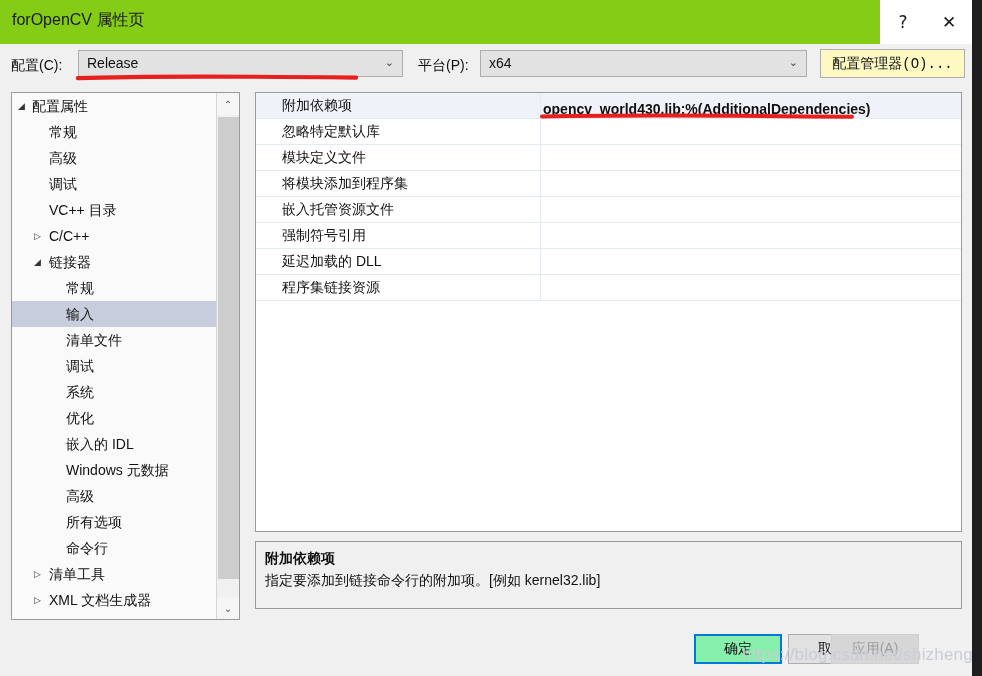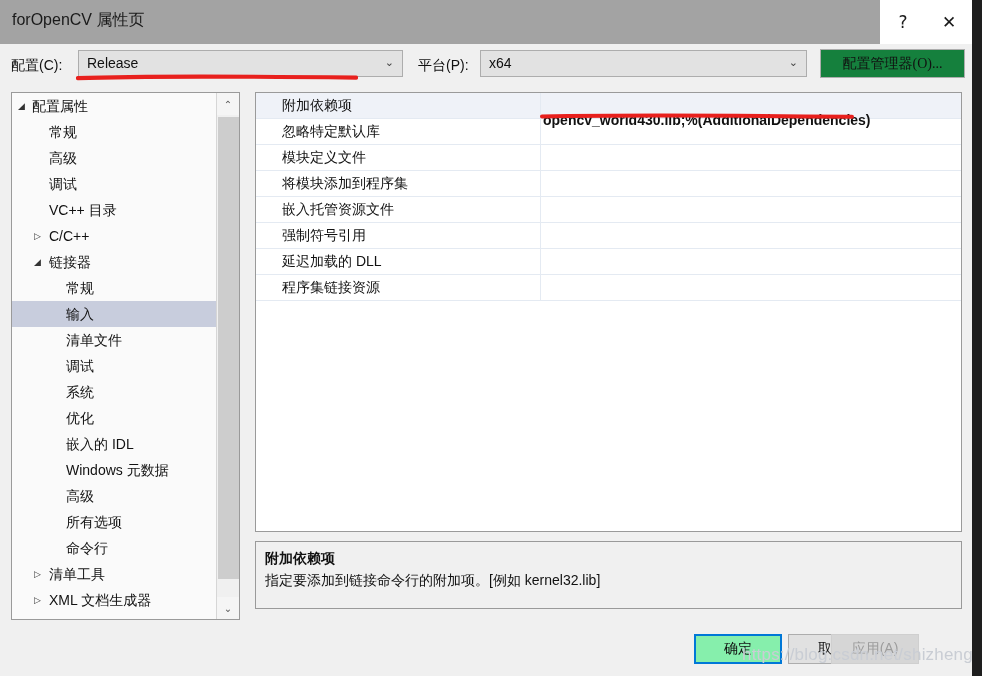--- a/index.html
+++ b/index.html
@@ -24,21 +24,21 @@
     background: #f0f0f0;
     overflow: hidden;
   }
 
   
   #titlebar {
     position: absolute;
     left: 0; top: 0;
     width: 972px;
     height: 44px;
-    background: #a3a3a3;
+    background: #84cc16;
   }
   #title-text {
     position: absolute;
     left: 12px; top: 10px;
     font-size: 16px;
     color: #1a1a1a;
     white-space: nowrap;
   }
   .tb-btn {
     position: absolute;
@@ -103,27 +103,27 @@
     font-size: 11px;
     color: #444;
     font-family: "DejaVu Sans", sans-serif;
   }
 
   #cfgmgr-btn {
     position: absolute;
     left: 820px; top: 49px;
     width: 145px;
     height: 29px;
-    background: #15803d;
+    background: #fef9c3;
     border: 1px solid #adadad;
     box-sizing: border-box;
     font-size: 14px;
     color: #111;
     cursor: default;
-    font-family: Liberation Serif, serif;
+    font-family: Liberation Mono, monospace;
     padding: 0;
   }
 
   
   #tree-panel {
     position: absolute;
     left: 11px; top: 92px;
     width: 229px;
     height: 528px;
     background: #fafafa;
@@ -227,21 +227,21 @@
   }
   .prop-divider {
     position: absolute;
     left: 284px; top: 0;
     width: 1px;
     height: 25px;
     background: #e4eaf2;
   }
   .prop-value {
     position: absolute;
-    left: 287px; top: 15px;
+    left: 287px; top: 4px;
     height: 25px;
     line-height: 25px;
     font-size: 14px;
     color: #111;
     white-space: nowrap;
   }
   .prop-value.bold { font-weight: bold; }
 
   
   #desc-pane {

